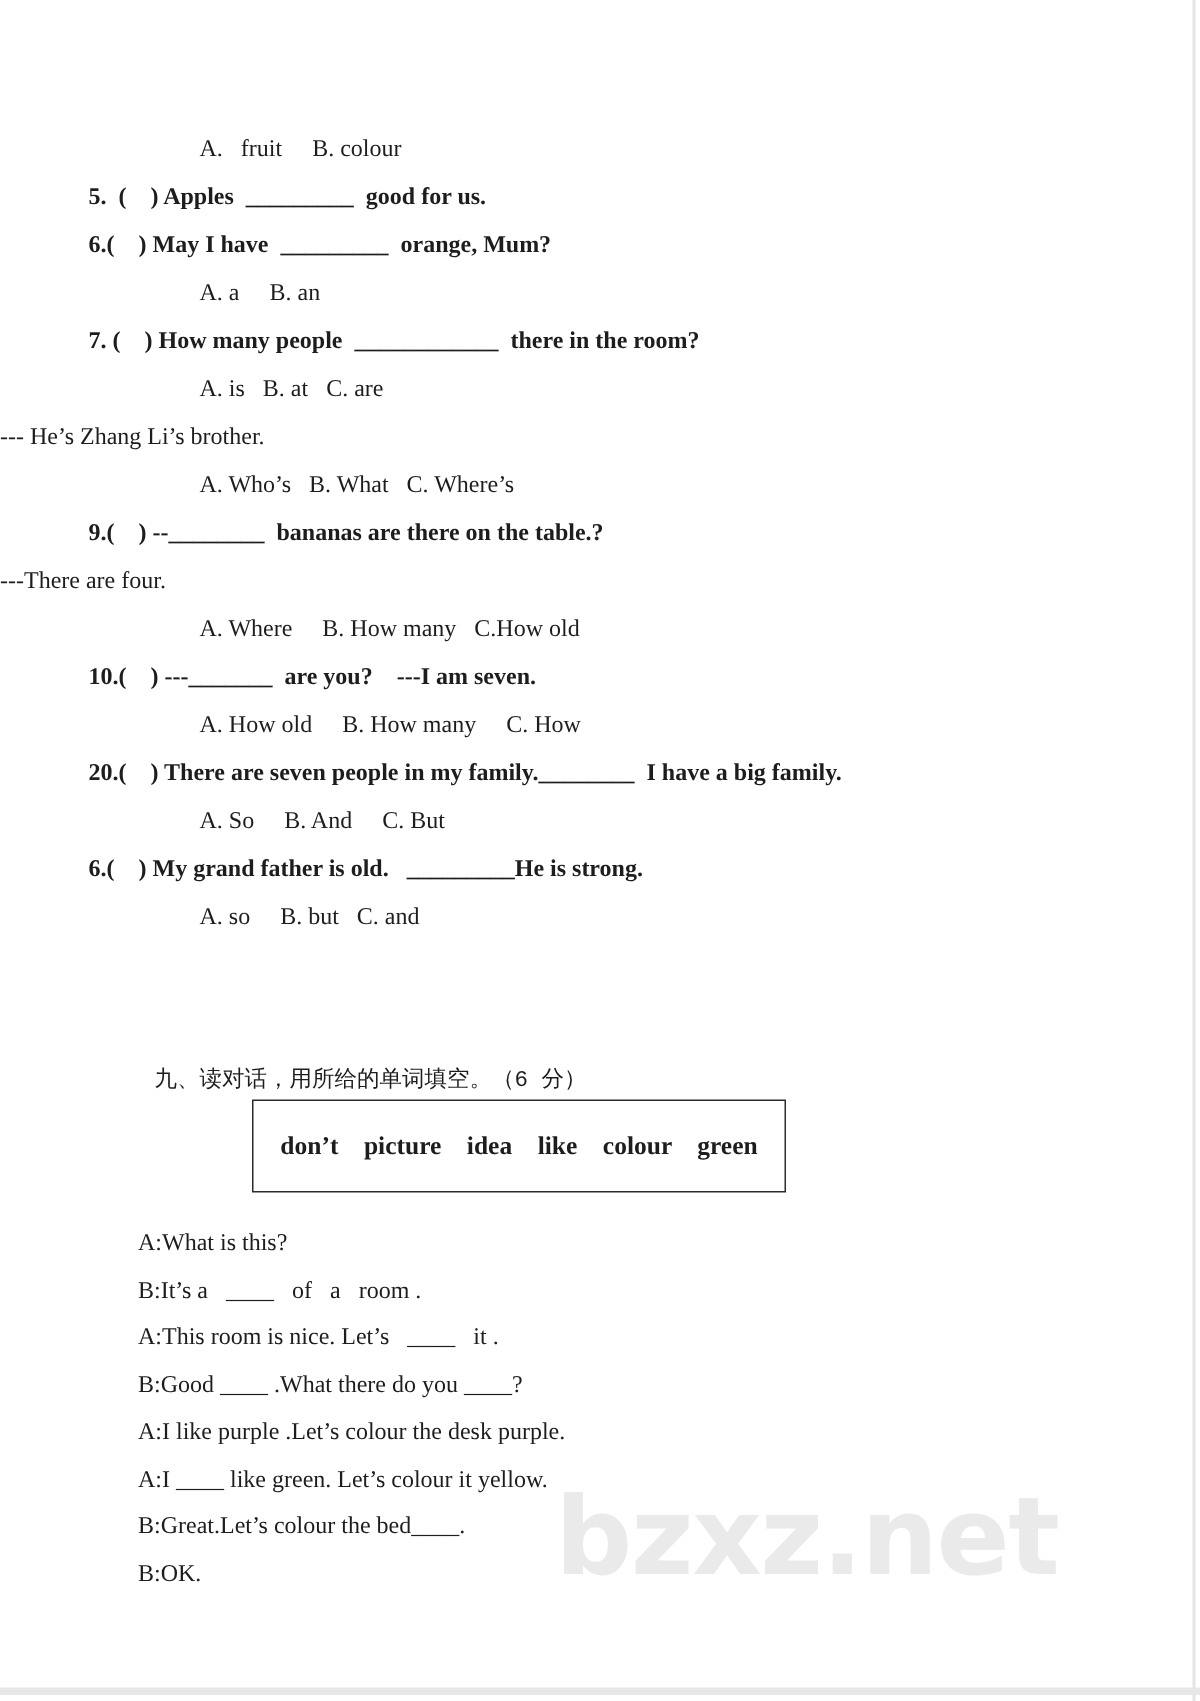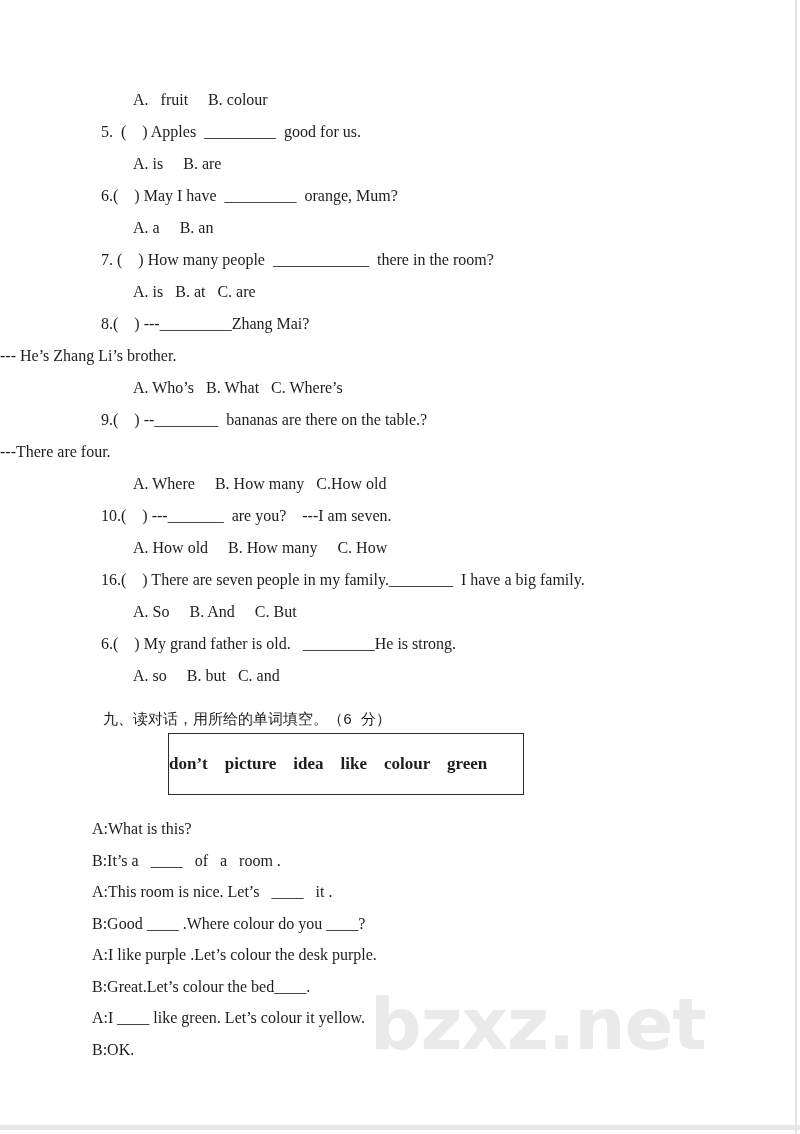--- a/index.html
+++ b/index.html
@@ -5,35 +5,35 @@
   html,body { margin:0; padding:0; }
   body {
     width:800px; height:1134px; position:relative;
     background:#ffffff; overflow:hidden;
     font-family:"Liberation Serif","DejaVu Serif",serif;
     color:#1d1d1d;
   }
   
   #main-list { position:absolute; top:84px; left:0; width:756px; z-index:1; }
   .line { height:32px; line-height:32px; font-size:16px; white-space:pre; }
-  .q    { margin-left:101px; }
+  .q    { margin-left:59px;font-weight:bold; }
   .opt  { margin-left:133px; }
   .sub  { }
 
   
   #section-heading {
     position:absolute; top:705px; left:70px; height:32px; line-height:32px;
     font-size:15px; white-space:pre; z-index:1;
     font-family:Liberation Mono, monospace;
     margin-left:33px;
   }
   #word-bank {
     position:absolute; top:733px; left:168px; width:356px; height:62px;
     border:1.5px solid #2b2b2b; box-sizing:border-box;
-    text-align:left; line-height:59px; font-weight:bold; font-size:17px;
+    text-align:center; line-height:59px; font-weight:bold; font-size:17px;
     white-space:pre; z-index:1;
   }
 
   
   #dialogue { position:absolute; top:813px; left:0; width:680px; z-index:1; }
   .dlg { height:31.5px; line-height:31.5px; font-size:16px; white-space:pre; margin-left:92px; }
 
   
   #watermark {
     position:absolute; top:988px; left:370px; z-index:0;
@@ -54,55 +54,53 @@
 </style>
 </head>
 <body>
 
 <div id="watermark">bzxz.net</div>
 
 <div id="main-list">
   <div class="line opt">A.   fruit     B. colour</div>
 
   <div class="line q">5.  (    ) Apples  _________  good for us.</div>
-  <div class="line opt">A. is     B. are</div>
 
   <div class="line q">6.(    ) May I have  _________  orange, Mum?</div>
   <div class="line opt">A. a     B. an</div>
 
   <div class="line q">7. (    ) How many people  ____________  there in the room?</div>
   <div class="line opt">A. is   B. at   C. are</div>
 
-  <div class="line q">8.(    ) ---_________Zhang Mai?</div>
   <div class="line sub">--- He’s Zhang Li’s brother.</div>
   <div class="line opt">A. Who’s   B. What   C. Where’s</div>
 
   <div class="line q">9.(    ) --________  bananas are there on the table.?</div>
   <div class="line sub">---There are four.</div>
   <div class="line opt">A. Where     B. How many   C.How old</div>
 
   <div class="line q">10.(    ) ---_______  are you?    ---I am seven.</div>
   <div class="line opt">A. How old     B. How many     C. How</div>
 
-  <div class="line q">16.(    ) There are seven people in my family.________  I have a big family.</div>
+  <div class="line q">20.(    ) There are seven people in my family.________  I have a big family.</div>
   <div class="line opt">A. So     B. And     C. But</div>
 
   <div class="line q">6.(    ) My grand father is old.   _________He is strong.</div>
   <div class="line opt">A. so     B. but   C. and</div>
 </div>
 
 <div id="section-heading">九、读对话，用所给的单词填空。（6 分）</div>
 
 <div id="word-bank">don’t    picture    idea    like    colour    green</div>
 
 <div id="dialogue">
   <div class="dlg">A:What is this?</div>
   <div class="dlg">B:It’s a   ____   of   a   room .</div>
   <div class="dlg">A:This room is nice. Let’s   ____   it .</div>
-  <div class="dlg">B:Good ____ .Where colour do you ____?</div>
+  <div class="dlg">B:Good ____ .What there do you ____?</div>
   <div class="dlg">A:I like purple .Let’s colour the desk purple.</div>
+  <div class="dlg">A:I ____ like green. Let’s colour it yellow.</div>
   <div class="dlg">B:Great.Let’s colour the bed____.</div>
-  <div class="dlg">A:I ____ like green. Let’s colour it yellow.</div>
   <div class="dlg">B:OK.</div>
 </div>
 
 <div id="right-edge"></div>
 <div id="bottom-bar"></div>
 
 </body></html>

